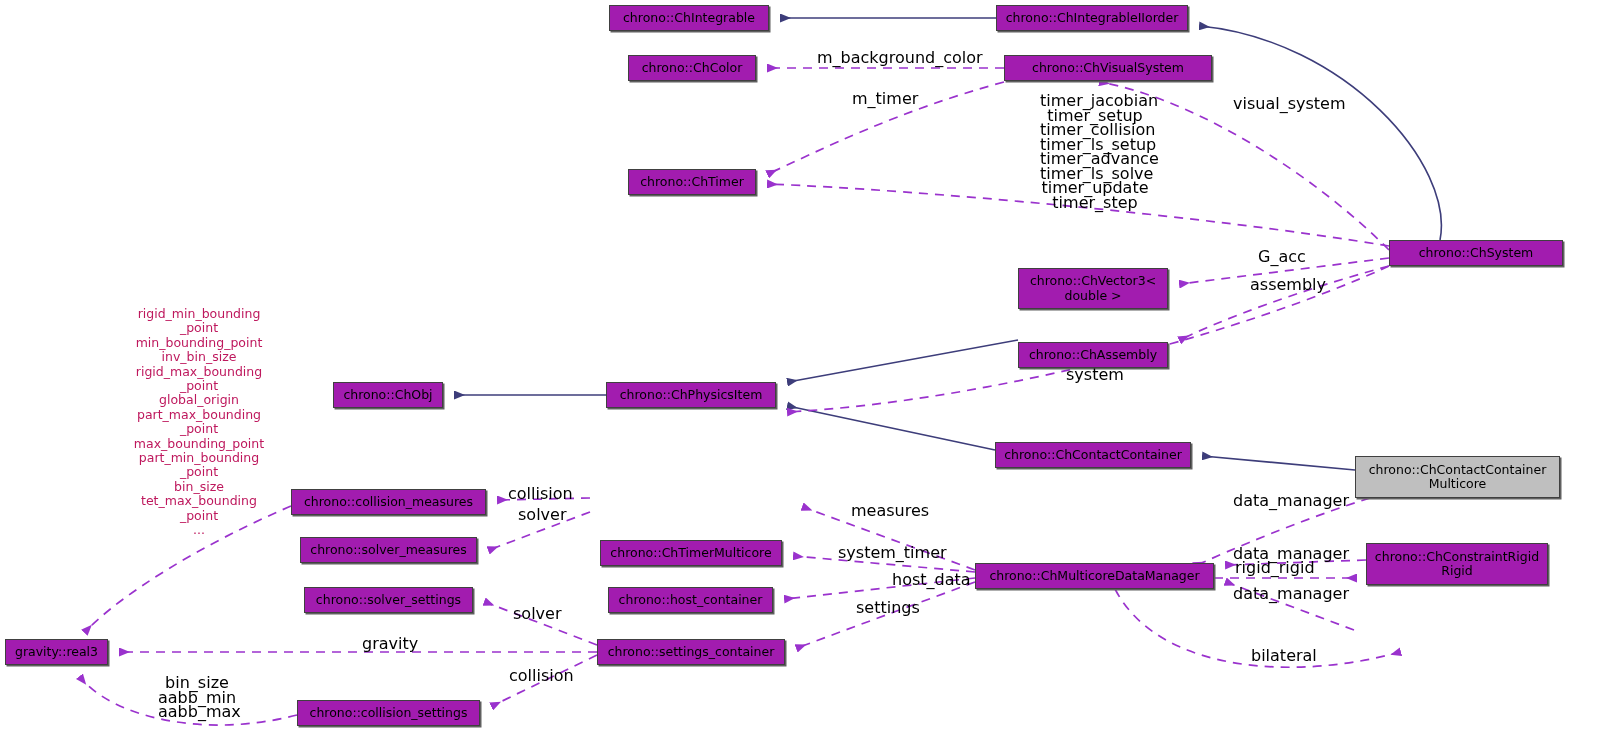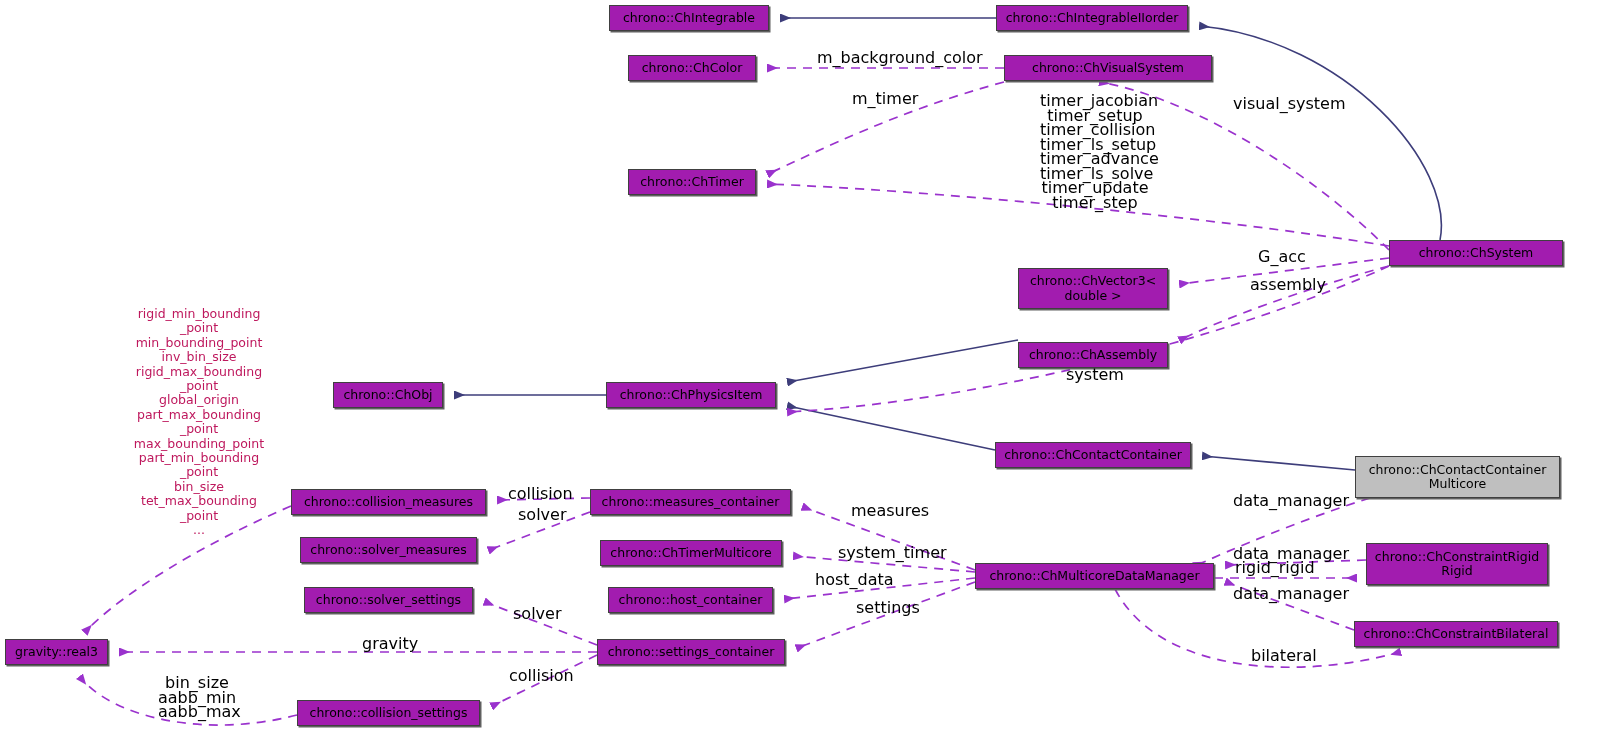--- a/index.html
+++ b/index.html
@@ -119,29 +119,27 @@
   <div class="node" style="left:1389px;top:240px;width:174px;height:26px;">chrono::ChSystem</div>
   <div class="node" style="left:1018px;top:268px;width:150px;height:41px;">chrono::ChVector3&lt;
 double &gt;</div>
   <div class="node" style="left:1018px;top:330px;width:150px;height:26px;margin-top:12px;">chrono::ChAssembly</div>
   <div class="node" style="left:333px;top:382px;width:110px;height:26px;">chrono::ChObj</div>
   <div class="node" style="left:606px;top:382px;width:170px;height:26px;">chrono::ChPhysicsItem</div>
   <div class="node" style="left:995px;top:442px;width:196px;height:26px;">chrono::ChContactContainer</div>
   <div class="node highlight" style="left:1355px;top:456px;width:205px;height:42px;">chrono::ChContactContainer
 Multicore</div>
   <div class="node" style="left:291px;top:489px;width:195px;height:26px;">chrono::collision_measures</div>
-  <div class="node" style="left:590px;top:489px;width:201px;height:26px;">chrono::measures_container</div>
   <div class="node" style="left:300px;top:537px;width:177px;height:26px;">chrono::solver_measures</div>
   <div class="node" style="left:600px;top:540px;width:182px;height:26px;">chrono::ChTimerMulticore</div>
   <div class="node" style="left:975px;top:563px;width:239px;height:26px;">chrono::ChMulticoreDataManager</div>
   <div class="node" style="left:1366px;top:543px;width:182px;height:42px;">chrono::ChConstraintRigid
 Rigid</div>
   <div class="node" style="left:304px;top:587px;width:169px;height:26px;">chrono::solver_settings</div>
   <div class="node" style="left:608px;top:587px;width:165px;height:26px;">chrono::host_container</div>
-  <div class="node" style="left:1354px;top:621px;width:204px;height:26px;">chrono::ChConstraintBilateral</div>
   <div class="node" style="left:5px;top:639px;width:103px;height:26px;">gravity::real3</div>
   <div class="node" style="left:597px;top:639px;width:188px;height:26px;">chrono::settings_container</div>
   <div class="node" style="left:297px;top:700px;width:183px;height:26px;">chrono::collision_settings</div>
 
   <div class="edge-label" style="left:817px;top:51px;width:136px;">m_background_color</div>
   <div class="edge-label" style="left:852px;top:92px;width:62px;">m_timer</div>
   <div class="edge-label" style="left:1040px;top:94px;width:110px;">timer_jacobian
 timer_setup
 timer_collision
 timer_ls_setup
@@ -153,21 +151,21 @@
   <div class="edge-label" style="left:1258px;top:250px;width:48px;">G_acc</div>
   <div class="edge-label" style="left:1250px;top:278px;width:66px;">assembly</div>
   <div class="edge-label" style="left:1066px;top:368px;width:52px;">system</div>
   <div class="edge-label" style="left:508px;top:487px;width:62px;">collision</div>
   <div class="edge-label" style="left:518px;top:508px;width:46px;">solver</div>
   <div class="edge-label" style="left:851px;top:504px;width:70px;">measures</div>
   <div class="edge-label" style="left:1233px;top:494px;width:102px;">data_manager</div>
   <div class="edge-label" style="left:838px;top:546px;width:96px;">system_timer</div>
   <div class="edge-label" style="left:1233px;top:547px;width:102px;">data_manager</div>
   <div class="edge-label" style="left:1235px;top:561px;width:76px;">rigid_rigid</div>
-  <div class="edge-label" style="left:815px;top:573px;width:72px;">host_data</div>
+  <div class="edge-label" style="left:892px;top:573px;width:72px;">host_data</div>
   <div class="edge-label" style="left:1233px;top:587px;width:102px;">data_manager</div>
   <div class="edge-label" style="left:856px;top:601px;width:58px;">settings</div>
   <div class="edge-label" style="left:513px;top:607px;width:46px;">solver</div>
   <div class="edge-label" style="left:362px;top:637px;width:54px;">gravity</div>
   <div class="edge-label" style="left:1251px;top:649px;width:60px;">bilateral</div>
   <div class="edge-label" style="left:509px;top:669px;width:62px;">collision</div>
   <div class="edge-label" style="left:158px;top:676px;width:78px;">bin_size
 aabb_min
 aabb_max</div>
 

